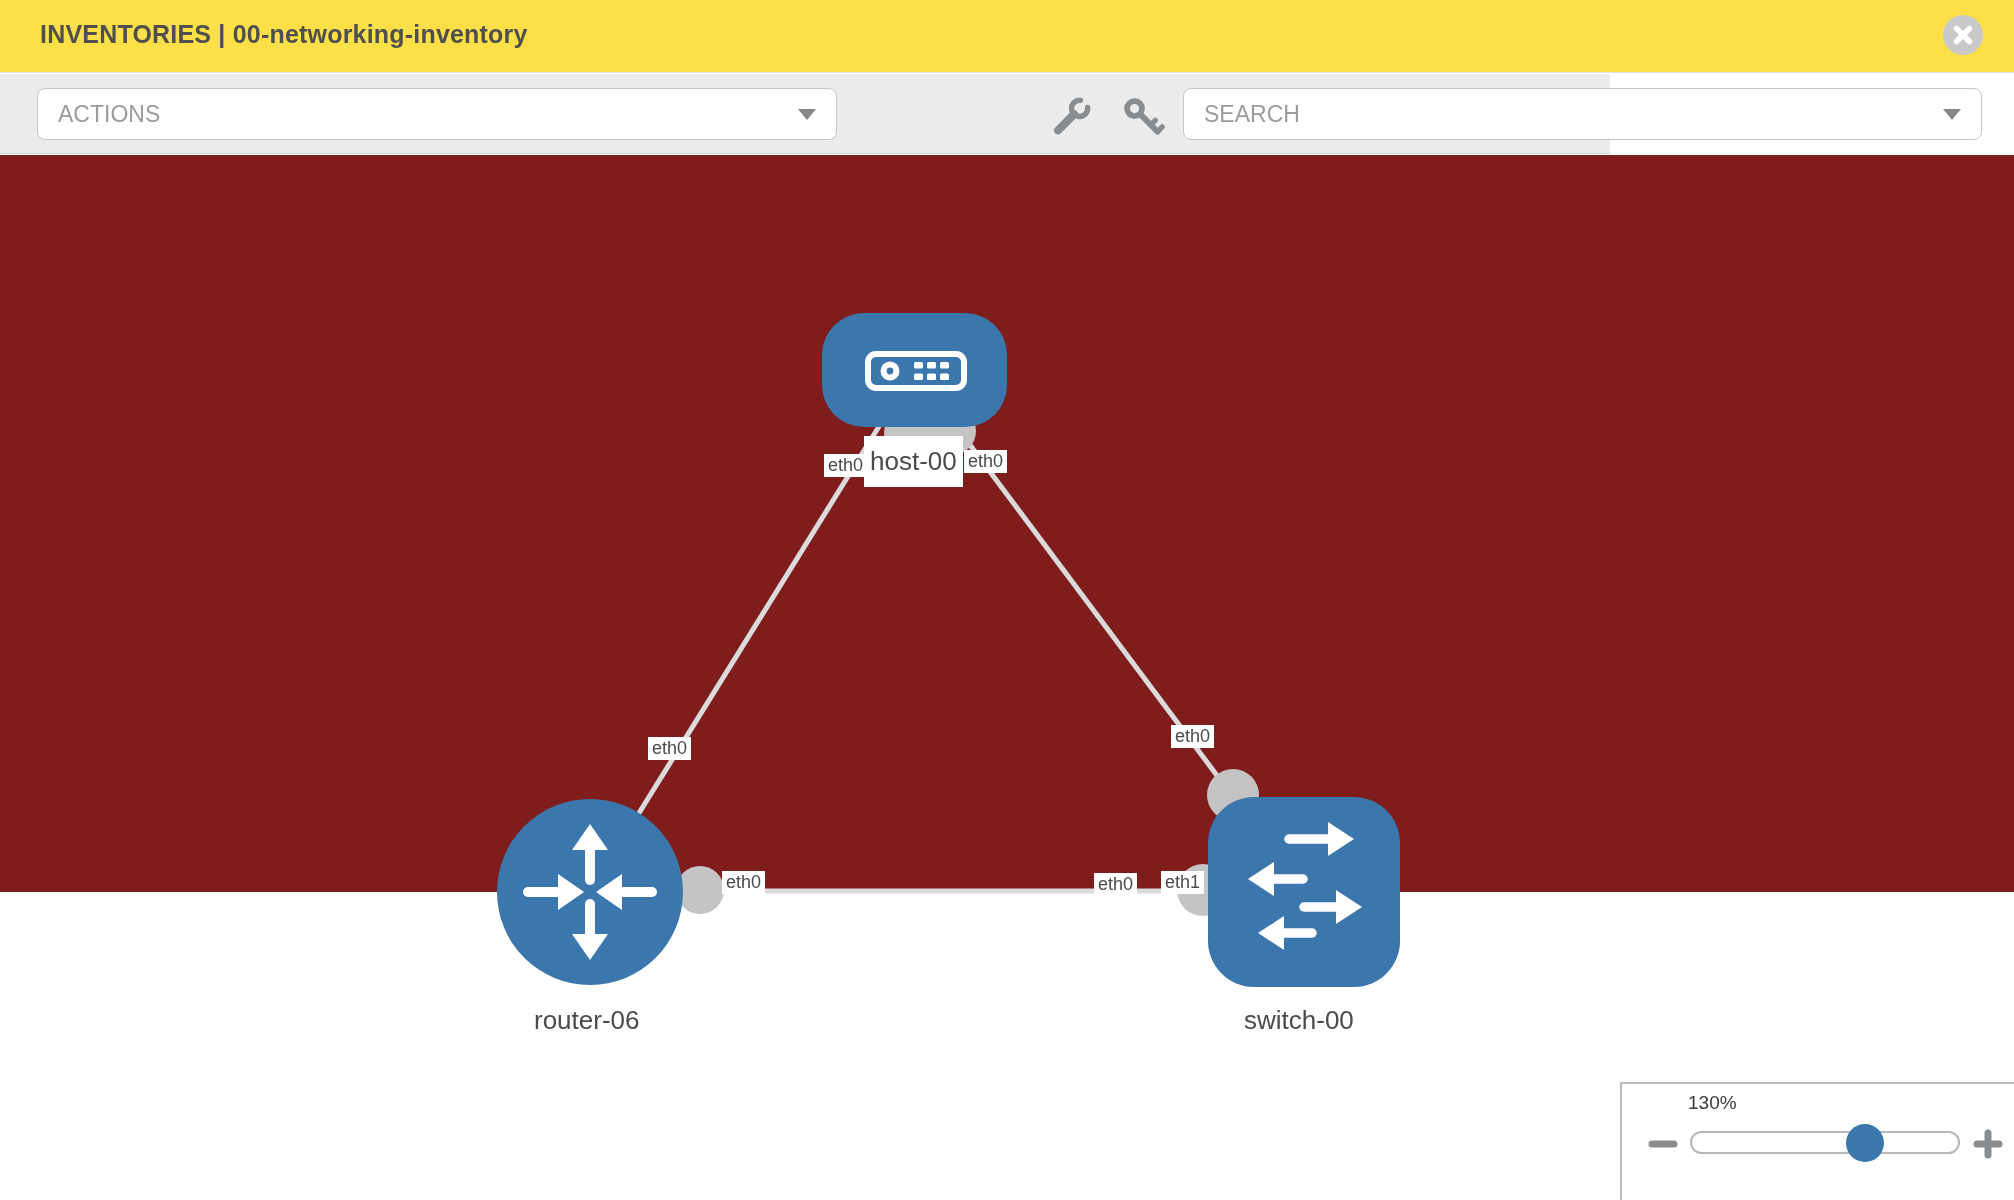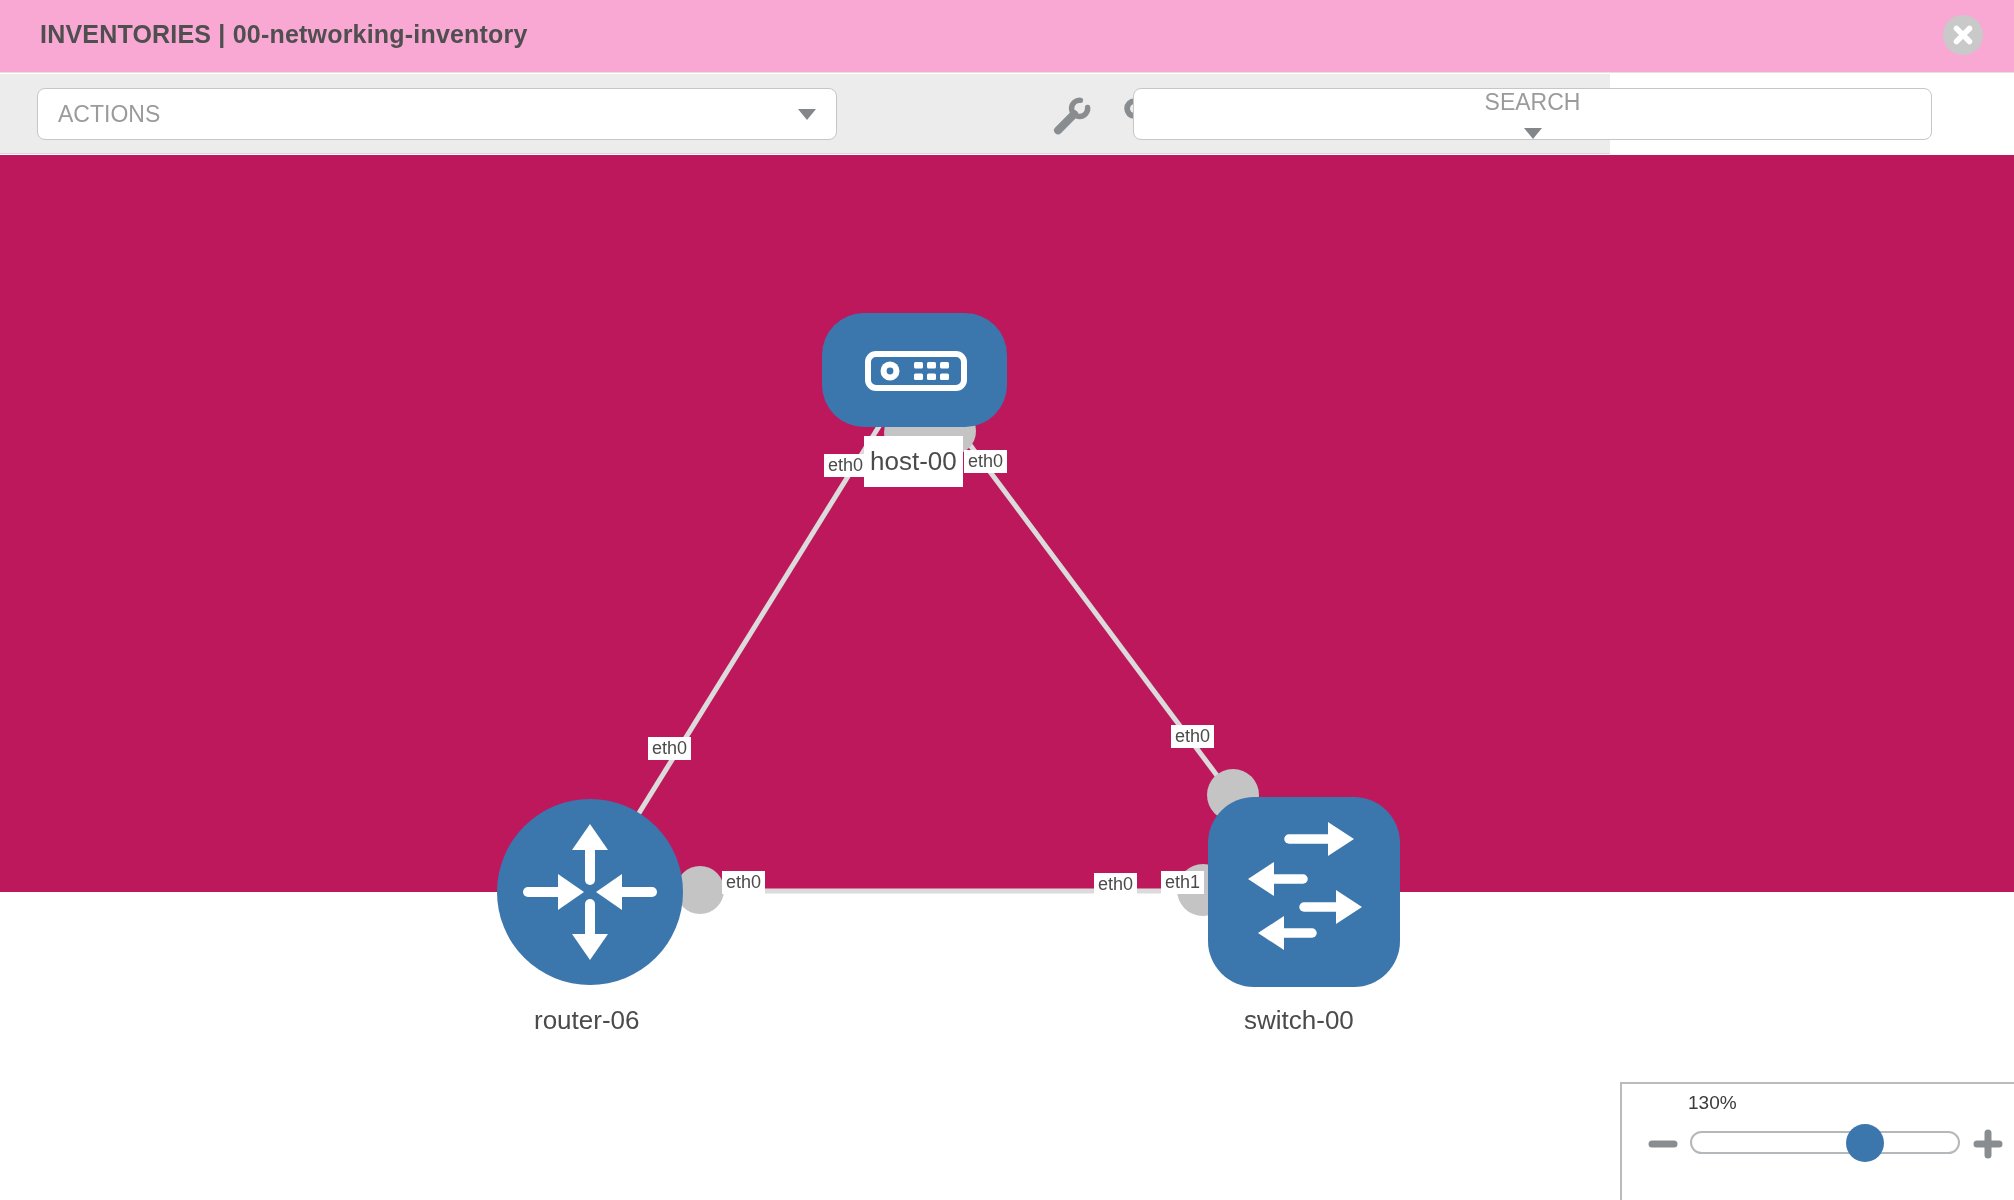--- a/index.html
+++ b/index.html
@@ -2,44 +2,44 @@
 <html><head>
 <meta charset="utf-8">
 <style>
   * { margin:0; padding:0; box-sizing:border-box; }
   html,body { width:2014px; height:1200px; overflow:hidden; background:#fff;
     font-family:"Liberation Sans", sans-serif; }
   .stage { position:relative; width:2014px; height:1200px; }
 
   
   .header { position:absolute; left:0; top:0; width:2014px; height:73px;
-    background:#f9a8d4; border-bottom:1px solid #e2e2e2; }
+    background:#fde047; border-bottom:1px solid #e2e2e2; }
   .title { position:absolute; left:40px; top:20px; font-size:25px; font-weight:bold;
     color:#4f4f4f; letter-spacing:0.2px; }
   .close-btn { position:absolute; left:1943px; top:15px; width:40px; height:40px;
     border-radius:50%; background:#c9c9c9; cursor:pointer; }
 
   
   .toolbar { position:absolute; left:0; top:74px; width:1610px; height:80px;
     background:#ececec; border-bottom:1px solid #d6d6d6; }
   .dropdown { position:absolute; top:14px; height:52px; background:#fff;
     border:1px solid #c6c6c6; border-radius:8px; display:flex; align-items:center;
     padding:0 20px; cursor:pointer; }
   .dropdown.actions { left:37px;  width:800px; }
-  .dropdown.search  { left:1133px; width:799px;flex-direction:column; }
+  .dropdown.search  { left:1183px; width:799px; }
   .dropdown-label { font-size:23px; color:#9b9b9b; flex:1; }
   .caret { width:0; height:0; border-left:9px solid transparent;
     border-right:9px solid transparent; border-top:11px solid #84878a; }
   .tool-icon { position:absolute; cursor:pointer; }
   .tool-icon.wrench { left:1050px; top:22px; }
   .tool-icon.key    { left:1120px; top:20px; }
 
   
   .canvas { position:absolute; left:0; top:155px; width:2014px; height:737px;
-    background:#be185d; }
+    background:#7f1d1d; }
   svg.topo { position:absolute; left:0; top:0; }
 
   
   .chip { position:absolute; background:#ffffff; color:#4b4b4b; white-space:nowrap; }
   .chip.name { font-size:26px; padding:10px 6px; z-index:7; }
   .chip.port { font-size:18px; padding:1px 4px; z-index:5; }
   .chip.port.over { z-index:6; }
 
   
   .zoom-panel { position:absolute; left:1620px; top:1082px; width:400px; height:130px;

